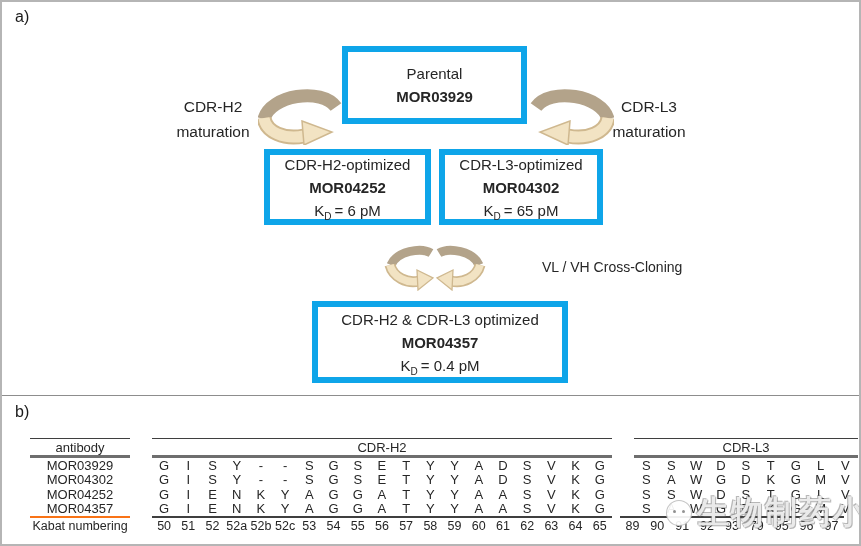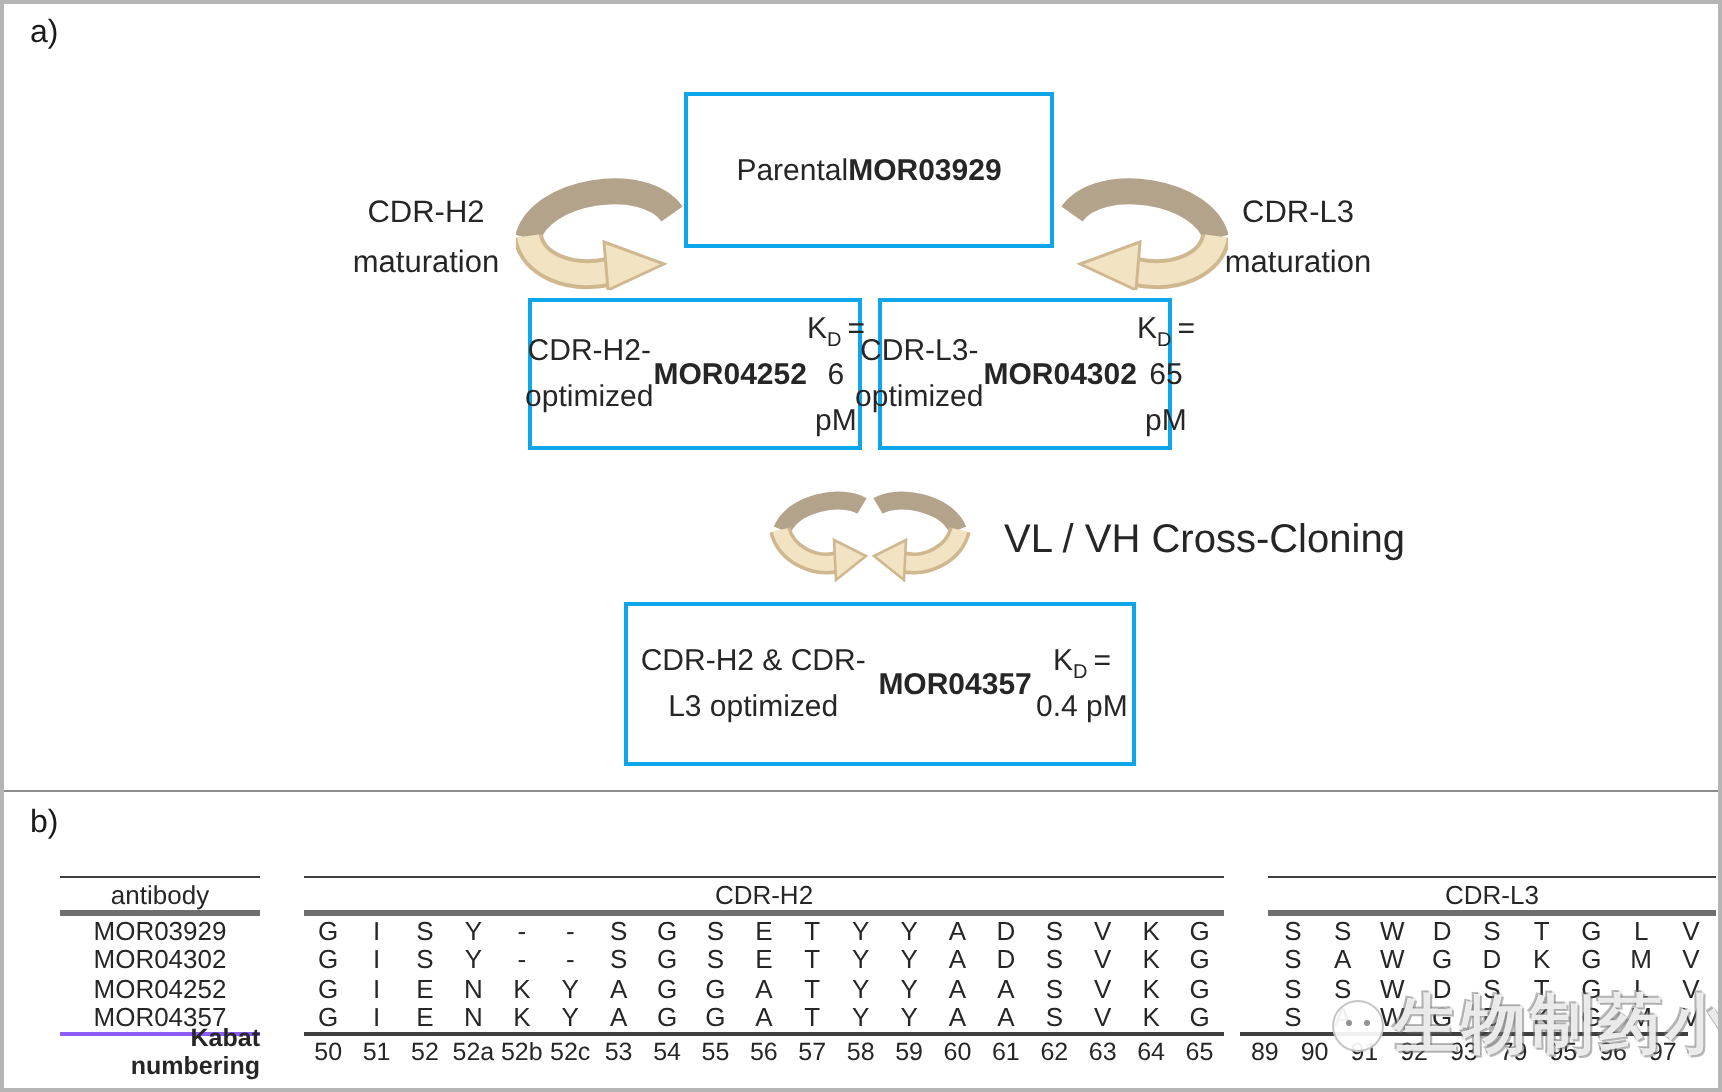--- a/index.html
+++ b/index.html
@@ -5,47 +5,47 @@
   html,body{margin:0;padding:0;background:#e9e9e9;}
   .frame{
     position:relative; width:861px; height:546px; box-sizing:border-box;
     background:#fff; border:2px solid #b5b5b5; overflow:hidden;
     font-family:"Liberation Sans", sans-serif; color:#262626;
   }
   .abs{position:absolute;}
   .panel-label{font-size:16px; color:#1a1a1a;}
   
   .obox{
-    position:absolute; box-sizing:border-box; border:2px solid #0ea5e9; background:#fff;
-    display:flex; flex-direction:row; align-items:center; justify-content:center;
+    position:absolute; box-sizing:border-box; border:6px solid #0ea5e9; background:#fff;
+    display:flex; flex-direction:column; align-items:center; justify-content:center;
     text-align:center; font-size:15px; line-height:23px;
   }
   .obox .bname{font-weight:bold;}
   .obox sub{font-size:10px; line-height:0;}
   .kd-rest{margin-left:3px;}
   .proc-label{position:absolute; text-align:center; font-size:15.5px; line-height:25px;}
-  .cross-label{position:absolute; font-size:20px;}
+  .cross-label{position:absolute; font-size:14px;margin-left:40px;}
   .divider{position:absolute; left:0; right:0; height:0; border-top:1px solid #8d8d8d;}
   
   .tbl{position:absolute; left:28px; top:436px; width:831px; font-size:13px;}
   .t-row{display:flex; align-items:center; height:14.5px;}
   .t-row.header{height:20px;}
   .t-row.kabat{height:17px; font-size:12.5px;}
   .h-ab{width:100px; text-align:center; border-top:1px solid #3f3f3f; border-bottom:3px solid #6e6e6e; height:100%; display:flex; align-items:center; justify-content:center; box-sizing:border-box;}
   .h-h2{width:460px; margin-left:22px;}
   .h-l3{width:224px; margin-left:22px;}
   .h-h2,.h-l3{text-align:center; border-top:1px solid #3f3f3f; border-bottom:3px solid #6e6e6e; height:100%; display:flex; align-items:center; justify-content:center; box-sizing:border-box;}
   .cell{text-align:center;}
   .cell.ab{width:100px;}
   .grp{display:flex;}
   .grp.h2{width:460px; margin-left:22px;}
   .grp.h2 .cell{width:24.21px;}
   .grp.l3{width:224px; margin-left:22px;}
   .grp.l3 .cell{width:24.88px;}
-  .k-ab{width:100px; text-align:right; border-top:2px solid #8b5cf6; height:100%; display:flex; align-items:center; justify-content:center; box-sizing:border-box;font-weight:bold;}
+  .k-ab{width:100px; text-align:right; border-top:2px solid #f97316; height:100%; display:flex; align-items:center; justify-content:center; box-sizing:border-box;}
   .k-grp{display:flex; border-top:2px solid #3f3f3f; height:100%; align-items:center; box-sizing:border-box;}
   .k-grp.h2{width:460px; margin-left:22px;}
   .k-grp.h2 .cell{width:24.21px;}
   .k-grp.l3{width:224px; margin-left:8px;}
   .k-grp.l3 .cell{width:24.88px;}
   
   .watermark{
     position:absolute; left:664px; top:489px; display:flex; align-items:center; gap:5px;
     z-index:5; pointer-events:none;
   }
@@ -98,21 +98,21 @@
     <div>CDR-L3</div>
     <div>maturation</div>
   </div>
 
   <div class="obox" style="left:262px; top:147px; width:167px; height:76px;">
     <div>CDR-H2-optimized</div>
     <div class="bname">MOR04252</div>
     <div><span>K</span><sub>D</sub><span class="kd-rest">= 6 pM</span></div>
   </div>
 
-  <div class="obox" style="left:437px; top:147px; width:147px; height:76px;">
+  <div class="obox" style="left:437px; top:147px; width:164px; height:76px;">
     <div>CDR-L3-optimized</div>
     <div class="bname">MOR04302</div>
     <div><span>K</span><sub>D</sub><span class="kd-rest">= 65 pM</span></div>
   </div>
 
   <svg class="abs" style="left:377px; top:243px;" width="112" height="46" viewBox="0 0 112 46">
     <g>
       <path d="M12,20 C18,6 42,2 52,8" fill="none" stroke="#b3a38a" stroke-width="9"></path>
       <path d="M11,20 C14,32 28,39 40,36" fill="none" stroke="#cfb88f" stroke-width="11"></path>
       <path d="M11,20 C14,32 28,39 40,36" fill="none" stroke="#f2e3c3" stroke-width="7.5"></path>

